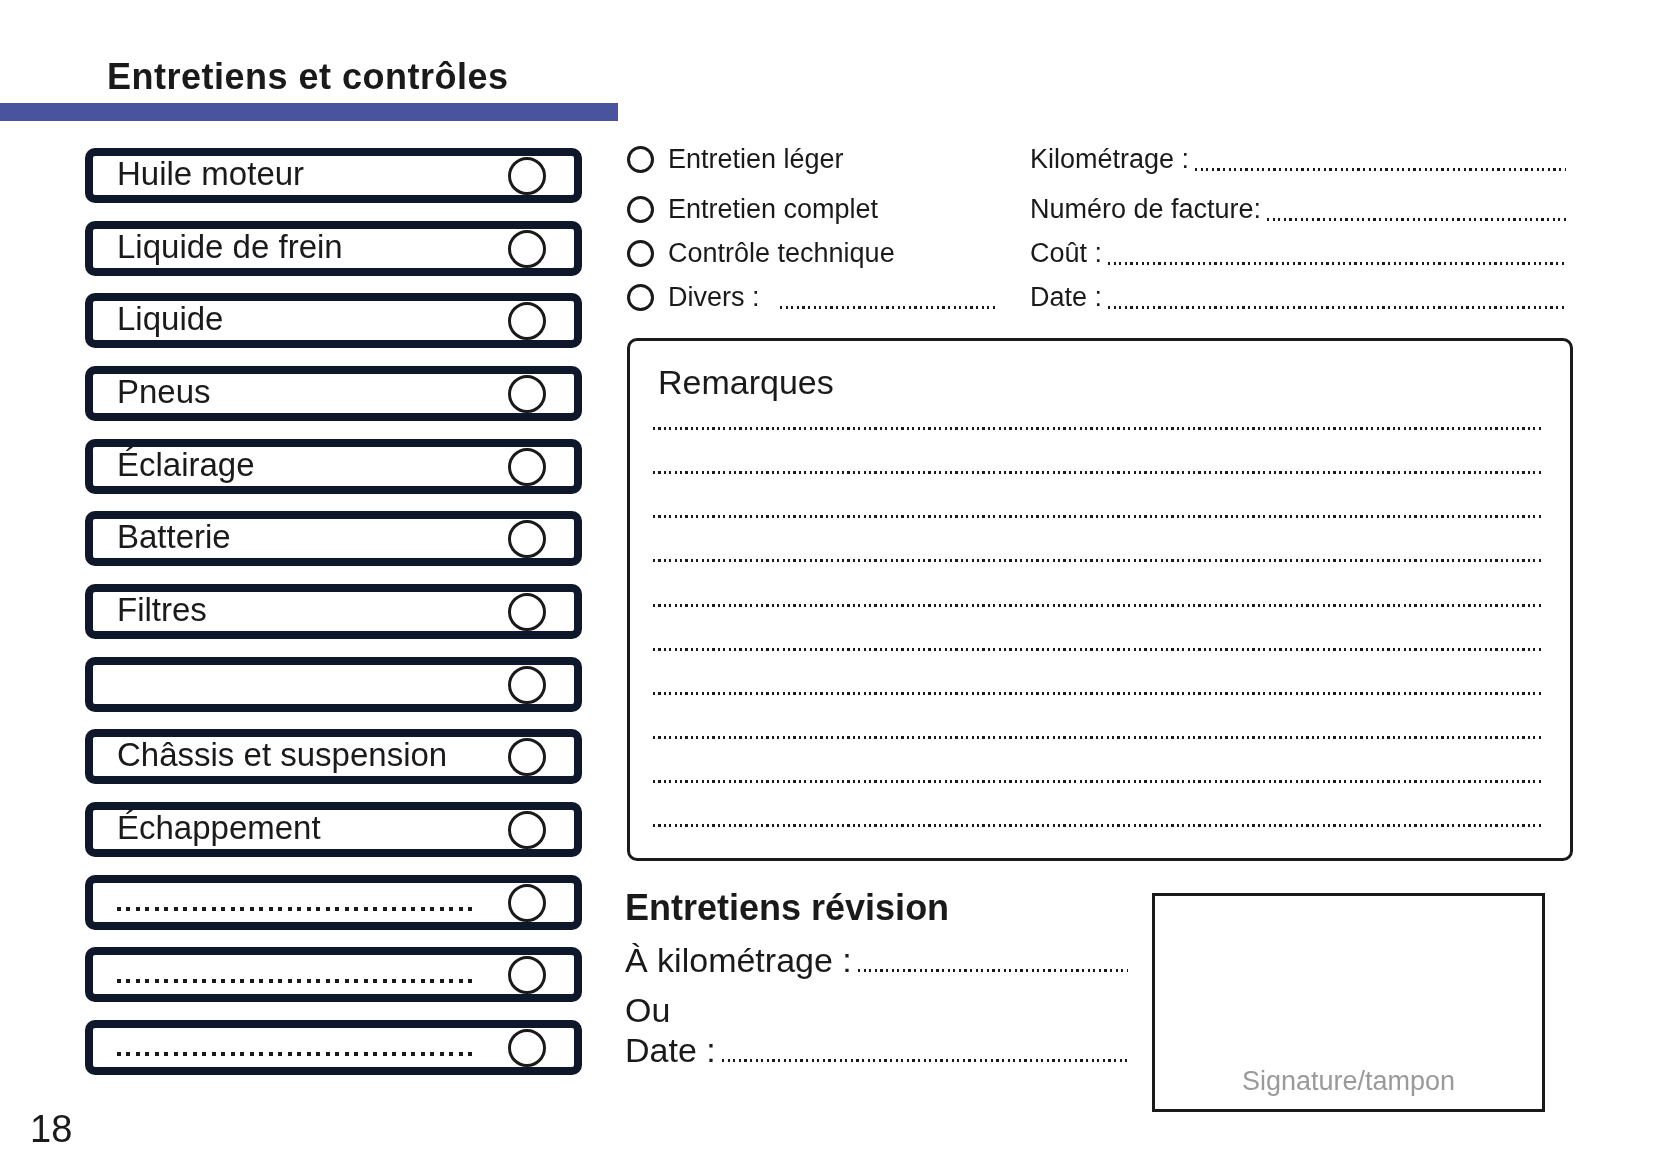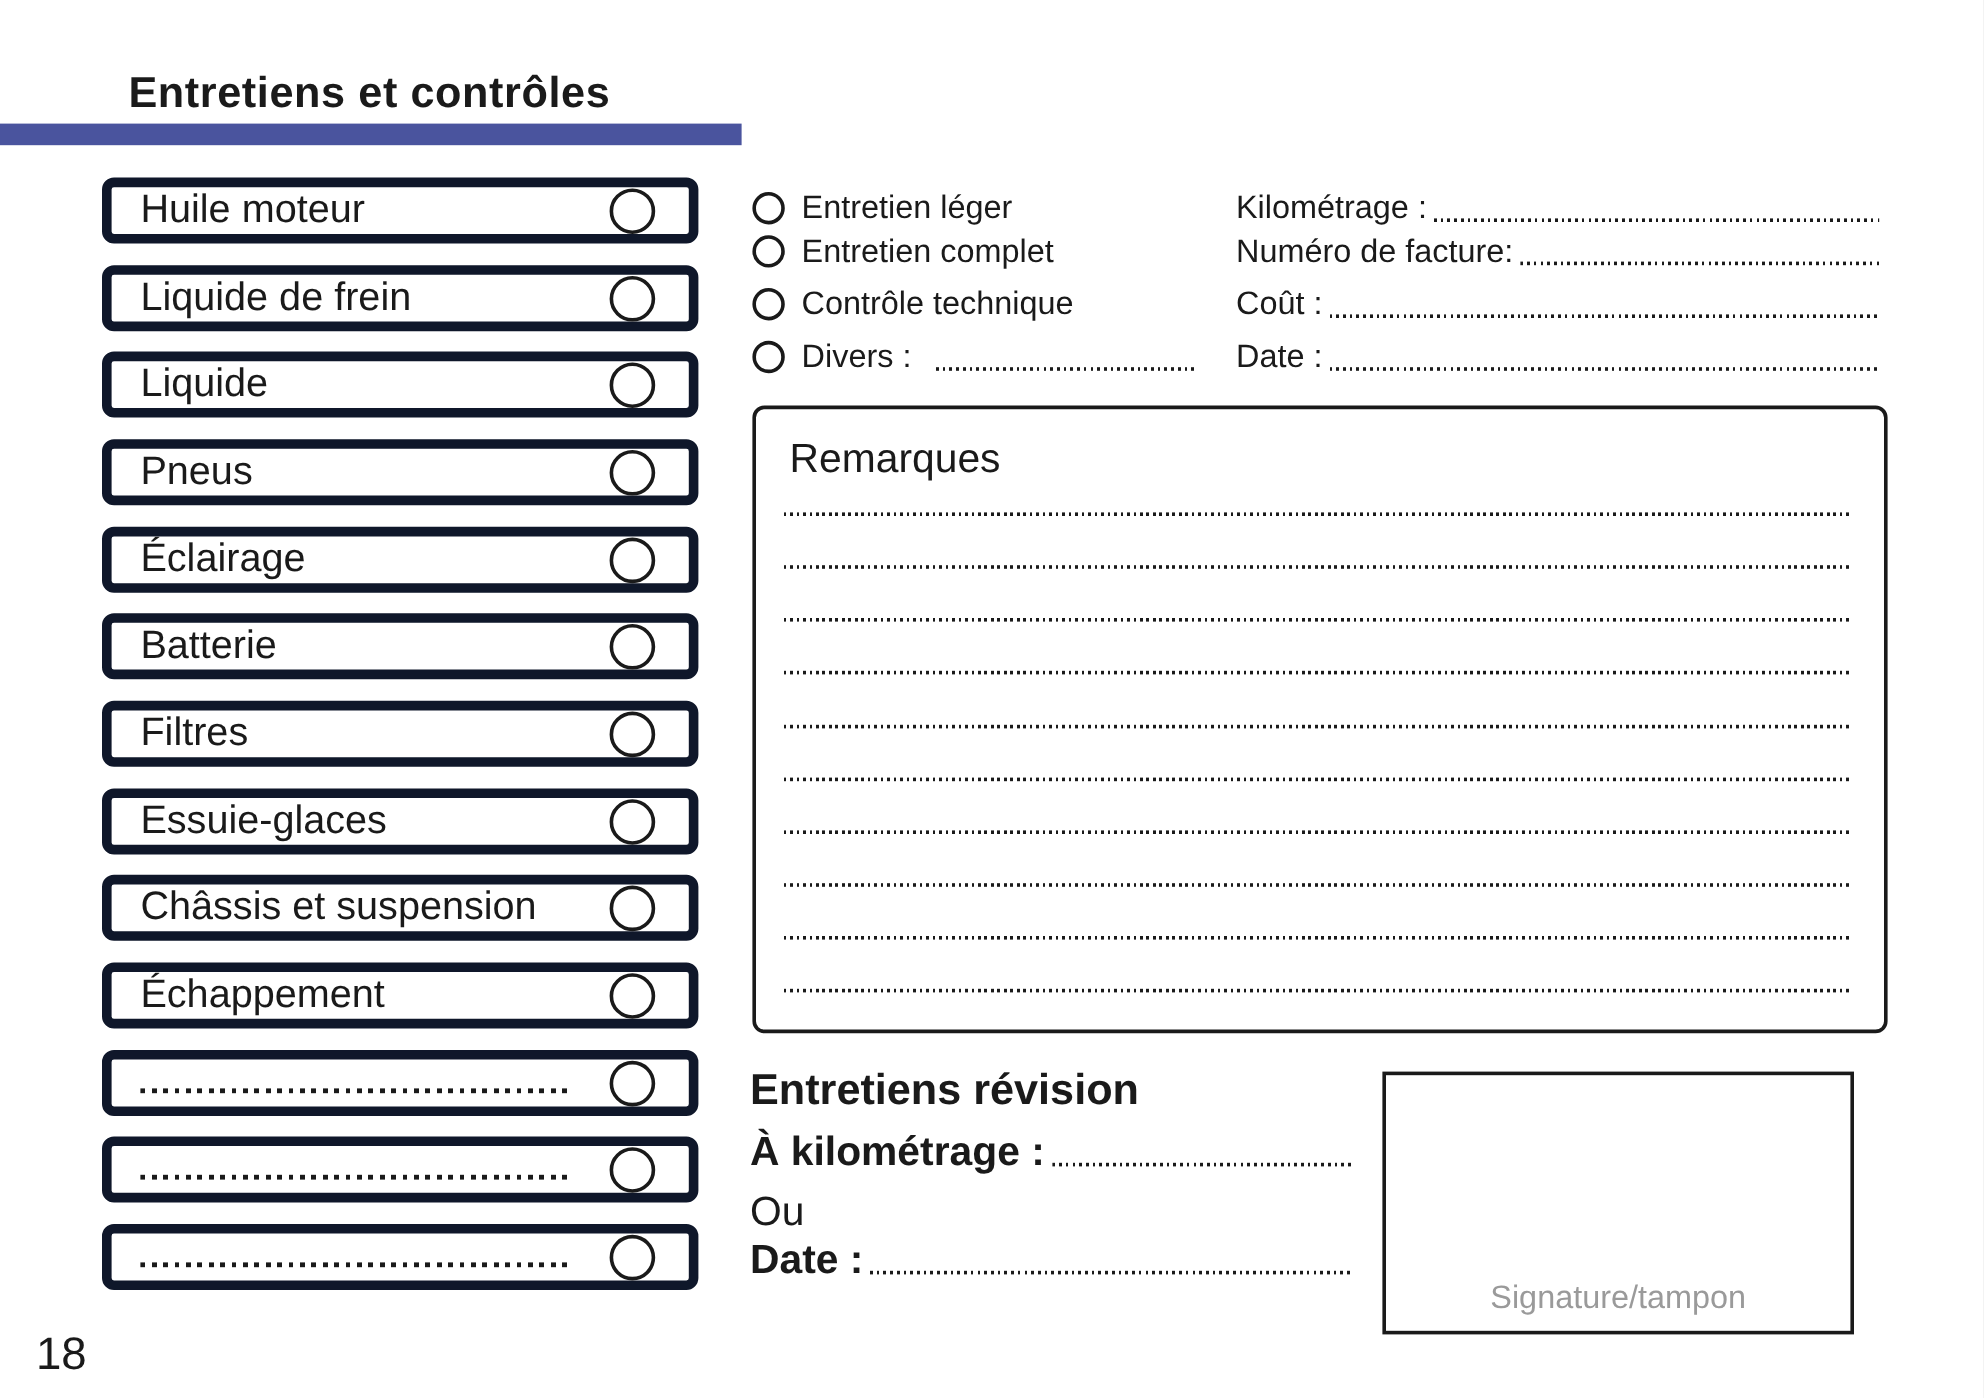--- a/index.html
+++ b/index.html
@@ -28,21 +28,21 @@
   }
   .box-label:empty + .box-fill-dots { display:block; }
   .box-circle {
     position:absolute; right:28px; top:50%; transform:translateY(-50%);
     width:38px; height:38px; box-sizing:border-box;
     border:3px solid #1a1a1a; border-radius:50%; background:#fff;
   }
 
   
   .radio-row { position:absolute; left:627px; width:373px; height:38px; display:flex; align-items:center; gap:14px; }
-  .t0{top:154px}.t1{top:190px}.t2{top:234px}.t3{top:278px}
+  .t0{top:140px}.t1{top:190px}.t2{top:234px}.t3{top:278px}
   .radio-circle { flex:none; width:27px; height:27px; box-sizing:border-box; border:3px solid #1a1a1a; border-radius:50%; background:#fff; }
   .radio-label { font-size:27px; white-space:nowrap; }
   .leader {
     flex:1; height:3px; align-self:flex-end; margin:0 2px 7px 6px;
     background-image:repeating-linear-gradient(to right,#1a1a1a 0 2.2px,transparent 2.2px 5.6px);
   }
 
   
   .field-row { position:absolute; left:1030px; width:538px; height:38px; display:flex; align-items:center; }
   .field-label { font-size:27px; white-space:nowrap; }
@@ -55,21 +55,21 @@
   .remarks-title { position:absolute; left:28px; top:22px; font-size:34px; }
   .remark-line {
     position:absolute; left:23px; right:26px; height:3px;
     background-image:repeating-linear-gradient(to right,#1a1a1a 0 2.2px,transparent 2.2px 5.4px);
   }
   .l0{top:86px}.l1{top:130px}.l2{top:174px}.l3{top:218px}.l4{top:263px}
   .l5{top:307px}.l6{top:351px}.l7{top:395px}.l8{top:439px}.l9{top:483px}
 
   
   .next-title { position:absolute; left:625px; top:887px; font-size:36px; font-weight:bold; }
-  .ns-row { position:absolute; left:625px; width:505px; height:42px; display:flex; align-items:center;font-weight:bold; }
+  .ns-row { position:absolute; left:625px; width:505px; height:42px; display:flex; align-items:center; }
   .ns-km{top:939px} .ns-date{top:1029px}
   .ns-label { font-size:34px; white-space:nowrap; }
   .ns-or { position:absolute; left:625px; top:991px; font-size:34px; }
   .ns-row .leader { margin-bottom:9px; }
 
   
   .sig-box {
     position:absolute; left:1152px; top:893px; width:393px; height:219px; box-sizing:border-box;
     border:3px solid #1a1a1a; border-radius:0; background:#fff;
     display:flex; align-items:flex-end; justify-content:center; padding-bottom:12px;
@@ -116,21 +116,20 @@
     <span class="box-label">Batterie</span>
 
     <span class="box-circle"></span>
   </div>
   <div class="box-row r6">
     <span class="box-label">Filtres</span>
 
     <span class="box-circle"></span>
   </div>
   <div class="box-row r7">
-    <span class="box-label">Essuie-glaces</span>
 
     <span class="box-circle"></span>
   </div>
   <div class="box-row r8">
     <span class="box-label">Châssis et suspension</span>
 
     <span class="box-circle"></span>
   </div>
   <div class="box-row r9">
     <span class="box-label">Échappement</span>

